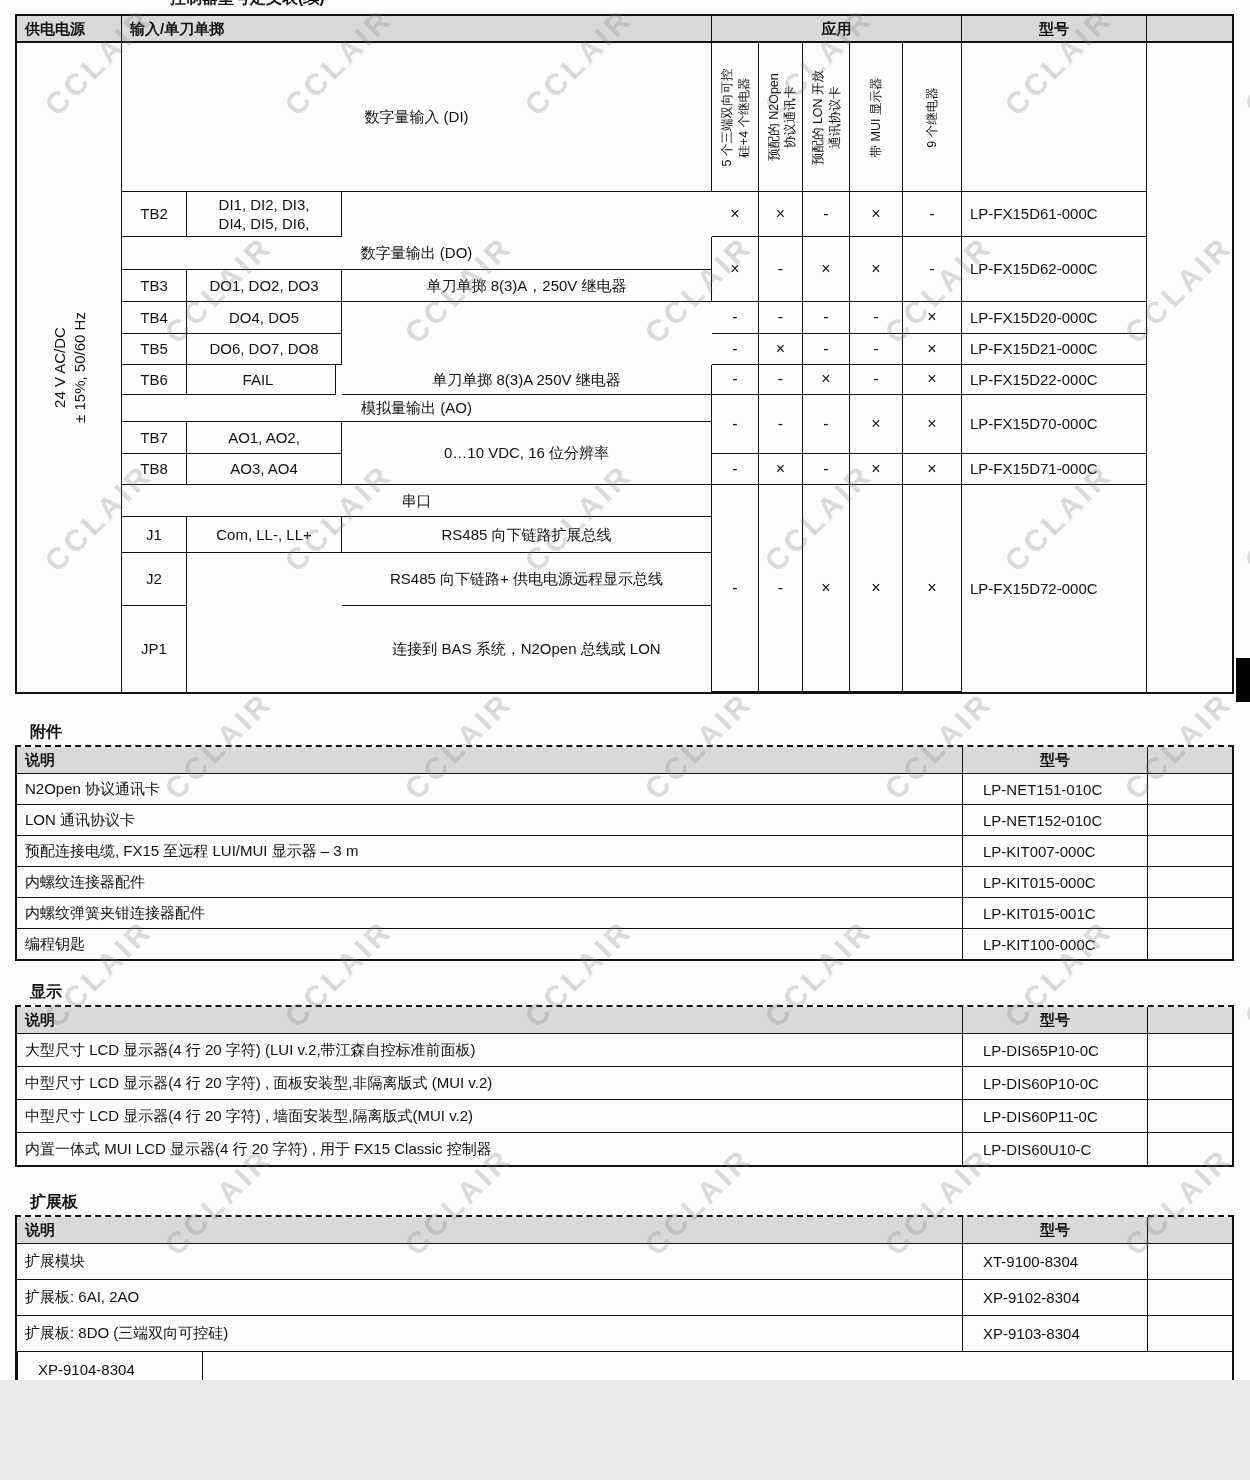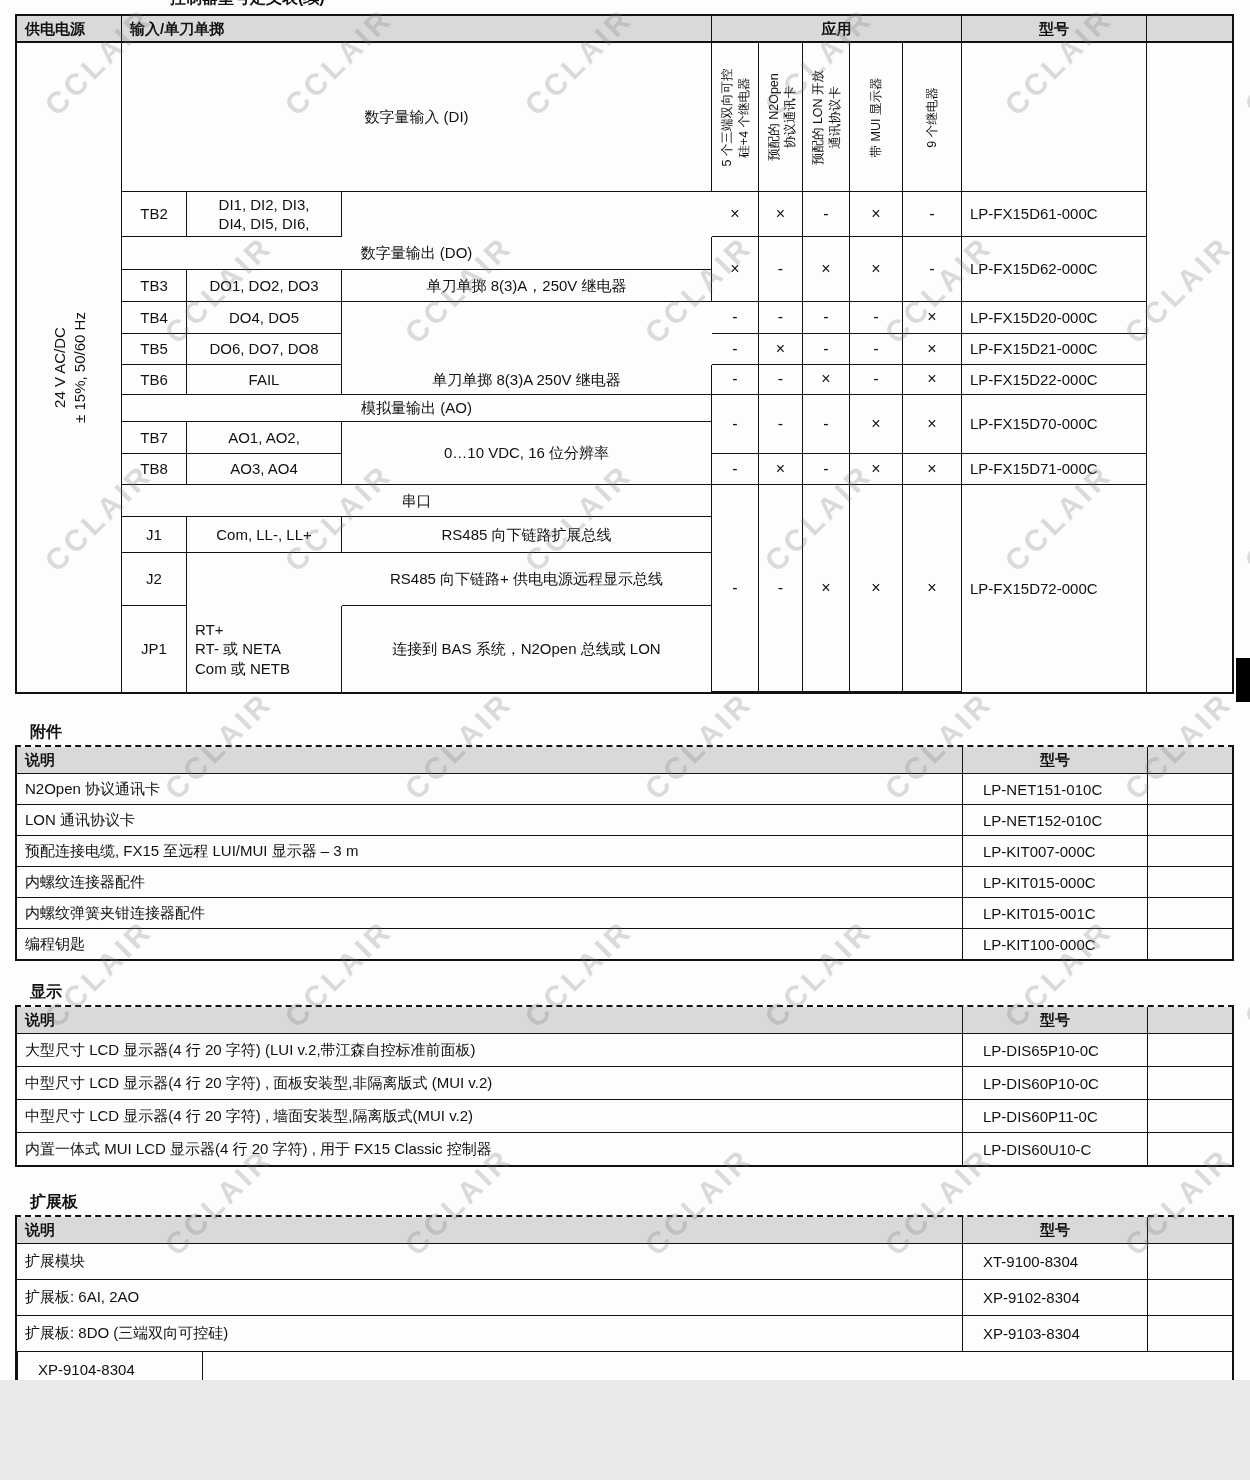--- a/index.html
+++ b/index.html
@@ -124,21 +124,21 @@
     <div class="c" style="left:105px;top:318px;width:65px;height:31px">TB5</div>
     <div class="c" style="left:170px;top:318px;width:155px;height:31px">DO6, DO7, DO8</div>
     <div class="c mark" style="left:695px;top:318px;width:47px;height:31px">-</div>
     <div class="c mark" style="left:742px;top:318px;width:44px;height:31px">×</div>
     <div class="c mark" style="left:786px;top:318px;width:47px;height:31px">-</div>
     <div class="c mark" style="left:833px;top:318px;width:53px;height:31px">-</div>
     <div class="c mark" style="left:886px;top:318px;width:59px;height:31px">×</div>
     <div class="c left" style="left:945px;top:318px;width:185px;height:31px">LP-FX15D21-000C</div>
 
     <div class="c" style="left:105px;top:349px;width:65px;height:30px">TB6</div>
-    <div class="c" style="left:170px;top:349px;width:155px;height:30px">FAIL</div>
+    <div class="c" style="left:164px;top:349px;width:155px;height:30px">FAIL</div>
     <div class="c" style="left:325px;top:349px;width:370px;height:30px">单刀单掷 8(3)A 250V 继电器</div>
     <div class="c mark" style="left:695px;top:349px;width:47px;height:30px">-</div>
     <div class="c mark" style="left:742px;top:349px;width:44px;height:30px">-</div>
     <div class="c mark" style="left:786px;top:349px;width:47px;height:30px">×</div>
     <div class="c mark" style="left:833px;top:349px;width:53px;height:30px">-</div>
     <div class="c mark" style="left:886px;top:349px;width:59px;height:30px">×</div>
     <div class="c left" style="left:945px;top:349px;width:185px;height:30px">LP-FX15D22-000C</div>
 
     <div class="c" style="left:105px;top:379px;width:590px;height:27px">模拟量输出 (AO)</div>
     <div class="c mark" style="left:695px;top:379px;width:47px;height:59px">-</div>
@@ -169,23 +169,20 @@
     <div class="c left noB" style="left:945px;top:469px;width:185px;height:207px">LP-FX15D72-000C</div>
 
     <div class="c" style="left:105px;top:501px;width:65px;height:36px">J1</div>
     <div class="c" style="left:170px;top:501px;width:155px;height:36px">Com, LL-, LL+</div>
     <div class="c" style="left:325px;top:501px;width:370px;height:36px">RS485 向下链路扩展总线</div>
 
     <div class="c" style="left:105px;top:537px;width:65px;height:53px">J2</div>
     <div class="c" style="left:325px;top:537px;width:370px;height:53px">RS485 向下链路+ 供电电源远程显示总线</div>
 
     <div class="c noB" style="left:105px;top:590px;width:65px;height:86px">JP1</div>
-    <div class="c left noB" style="left:170px;top:590px;width:155px;height:86px">RT+
-RT- 或 NETA
-Com 或 NETB</div>
     <div class="c noB" style="left:325px;top:590px;width:370px;height:86px">连接到 BAS 系统，N2Open 总线或 LON</div>
   </div>
 
   <div class="sec-title" style="top:722px">附件</div>
   <div class="ltbl" style="top:745px">
     <div class="lrow lhdr" style="height:26px">
       <div class="ld">说明</div>
       <div class="lm center">型号</div>
       <div class="le"></div>
     </div>

